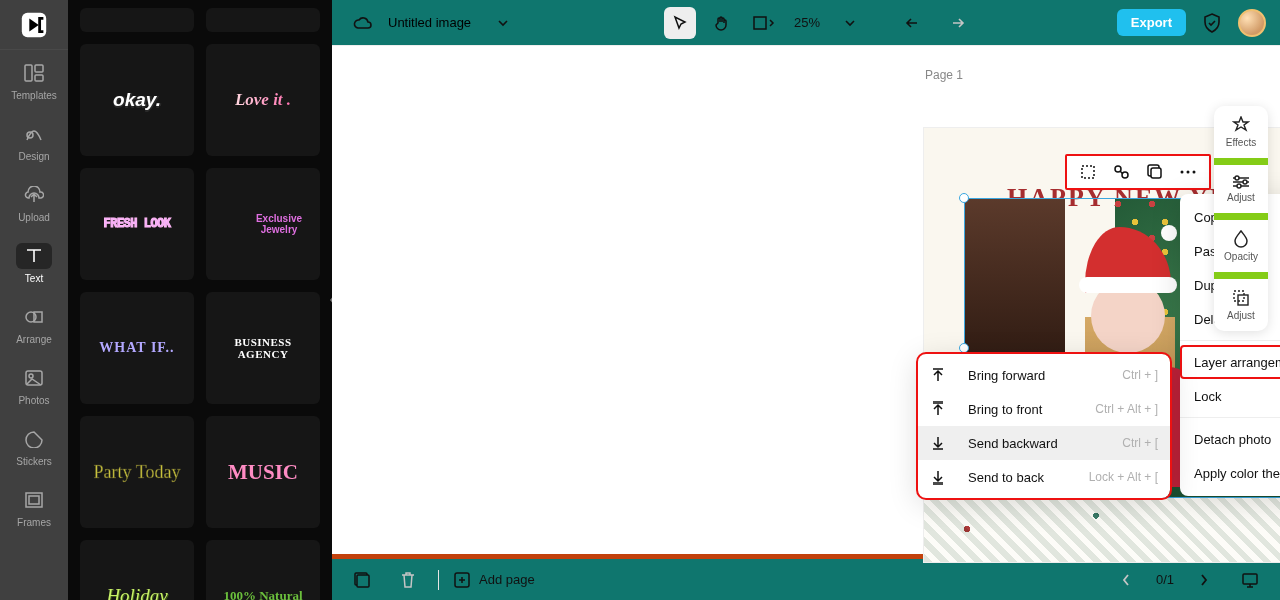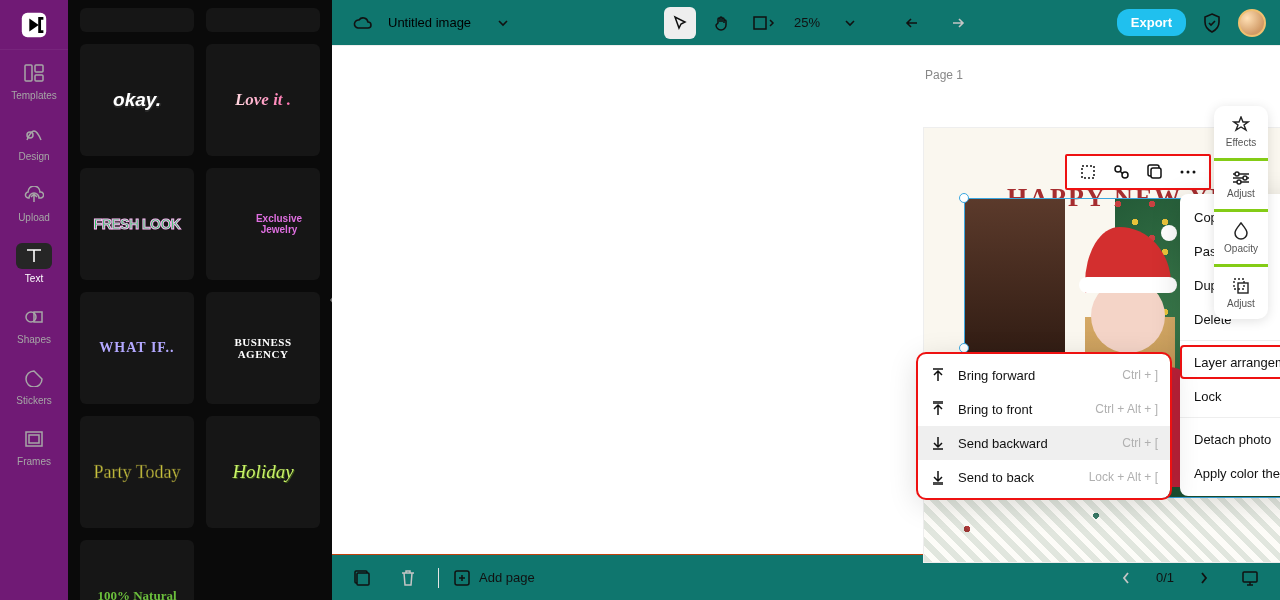--- a/index.html
+++ b/index.html
@@ -1,50 +1,50 @@
 <!DOCTYPE html>
 <html><head>
   <meta charset="utf-8">
   <style>
     * { margin: 0; padding: 0; box-sizing: border-box; font-family: -apple-system, BlinkMacSystemFont, "Segoe UI", sans-serif; }
     body { display: flex; width: 1280px; height: 600px; background: #fff; overflow: hidden; }
-    .sidebar-rail { width: 68px; background: #701a75; display: flex; flex-direction: column; }
+    .sidebar-rail { width: 68px; background: #404040; display: flex; flex-direction: column; }
     .app-logo { width: 68px; height: 50px; display: flex; align-items: center; justify-content: center; border-bottom: 1px solid rgba(255,255,255,0.05);}
     .app-logo svg { width: 30px; height: 30px; }
     .rail-item { display: flex; flex-direction: column; align-items: center; justify-content: center; gap: 4px; padding: 10px 0; color: #a6a6a6; cursor: pointer; }
     .rail-item.active { color: #fff; }
     .rail-item .icon-box { width: 36px; height: 26px; display: flex; align-items: center; justify-content: center; border-radius: 6px;}
     .rail-item.active .icon-box { background: #262626; }
     .rail-label { font-size: 10px; }
     .text-panel { width: 264px; background: #0a0a0a; padding: 8px 8px 0 12px; overflow: hidden; }
     .text-grid { display: grid; grid-template-columns: 114px 114px; gap: 12px; }
     .thumb { height: 112px; background: #161616; border-radius: 6px; display: flex; align-items: center; justify-content: center; text-align: center; padding: 4px; overflow: hidden;}
     .thumb.short { height: 24px; }
     .t-okay { font-family: "Arial Black", Arial; font-weight: 900; font-style: italic; color: #fff; font-size: 19px; text-shadow: 0 2px 0 #2a2a2a, 2px 0 0 #2a2a2a; }
     .t-loveit { font-family: Georgia; font-weight: bold; font-style: italic; background: linear-gradient(90deg,#ffd7df,#ff70b0); -webkit-background-clip: text; -webkit-text-fill-color: transparent; font-size: 17px;}
-    .t-fresh { font-family: Liberation Sans, sans-serif; font-weight: 900; color:#22c55e; -webkit-text-stroke:1px #ffb7f6; letter-spacing:-0.5px; font-size:14px;}
+    .t-fresh { font-family: Liberation Mono, monospace; font-weight: 900; color:#f0abfc; -webkit-text-stroke:1px #ffb7f6; letter-spacing:-0.5px; font-size:12px;}
     .t-excl { color:#df6fe0; font-size: 10px; font-weight: 600; margin-left: 32px;}
     .t-what { color:#b3a8ff; font-family:"Arial Black"; font-weight:900; font-size:14px; letter-spacing:1px;}
     .t-biz { color:#fff; font-family:"Arial Black"; font-weight:900; font-size:11px; letter-spacing:0.5px;}
     .t-party { color:#c9c33c; font-family:"Brush Script MT",cursive; font-size:18px; -webkit-text-stroke:0.4px #4a4726;}
     .t-music { color:#ff8cc4; font-family:"Arial Black"; font-weight:900; font-size:21px;}
     .t-holiday { color:#c8f268; font-family:"Brush Script MT",cursive; font-size:19px; font-style:italic; text-shadow:1px 1px 0 #3d5814;}
     .t-natural { color:#6bbf3c; font-family:Georgia; font-weight:bold; font-size:13px;}
     .panel-handle { position:absolute; left:326px; top:285px; width:12px; height:30px; background:#0a0a0a; border-radius:0 6px 6px 0; display:flex; align-items:center; justify-content:center;}
     .main { flex: 1; display: flex; flex-direction: column; background: #0f766e; }
     .topbar { height: 46px; display: flex; align-items: center; padding: 0 14px; gap: 10px; border-bottom: 1px solid #eee; }
     .topbar .spacer { flex: 1; }
     .doc-name { font-size: 13px; color: #000; margin-right: 6px;}
     .icon-btn { width: 32px; height: 32px; display: inline-flex; align-items:center; justify-content:center; border-radius: 6px; color:#111; cursor:pointer; }
     .icon-btn.active { background: #eee; }
     .zoom { font-size: 13px; color:#111; padding:0 4px;}
-    .export-btn { background:#20c0ee; color:#fff; font-size:13px; font-weight:600; padding: 6px 14px; border-radius: 12px; cursor:pointer;}
+    .export-btn { background:#20c0ee; color:#fff; font-size:13px; font-weight:600; padding: 6px 14px; border-radius: 6px; cursor:pointer;}
     .avatar { width:28px; height:28px; border-radius:50%; background: radial-gradient(circle at 30% 30%, #ffe0b5, #d19a66 70%); border:2px solid #f0c070;}
     .right-rail { position:absolute; right:12px; top:60px; width:54px; background:#fff; border-radius:10px; box-shadow:0 2px 12px rgba(0,0,0,0.12); display:flex; flex-direction:column;}
-    .rr-item { display:flex; flex-direction:column; align-items:center; gap:3px; padding:10px 0; color:#222; cursor:pointer; border-bottom:3px solid #84cc16;}
+    .rr-item { display:flex; flex-direction:column; align-items:center; gap:3px; padding:10px 0; color:#222; cursor:pointer; border-bottom:7px solid #84cc16;}
     .rr-item:last-child{border-bottom:none;}
     .rr-label { font-size:10px; color:#555;}
     .canvas-area { flex:1; background:#fff; position:relative; display:flex; justify-content:center; }
     .page-label { position:absolute; top:22px; left:593px; font-size:12px; color:#888;}
     .canvas-page { position:absolute; top:82px; left:592px; width:430px; height:434px; background:#faf7ef; box-shadow:0 0 0 1px #eee;}
     .pattern { position:absolute; bottom:0; left:0; right:0; height:66px; background: repeating-linear-gradient(45deg,#e1e6de 0 6px,#fdfcf8 6px 12px), radial-gradient(circle at 10% 50%,#b13d3d 0 3px,transparent 3px), radial-gradient(circle at 40% 30%,#3a7b6a 0 3px,transparent 3px); background-blend-mode:multiply;}
     .page-title-text { position:absolute; top:55px; left:0; right:0; text-align:center; font-family:"Times New Roman",serif; font-weight:bold; font-size:26px; color:#a62d2f; letter-spacing:2px;}
     .selected-box { position:absolute; top:152px; left:632px; width:352px; height:300px; border:1px solid #3aa7e0;}
     .sel-handle { width:10px; height:10px; background:#fff; border:1px solid #3aa7e0; border-radius:50%; position:absolute;}
     .sel-handle.tl{top:-6px;left:-6px;} .sel-handle.mid{top:50%;left:-6px;margin-top:-5px;}
@@ -60,24 +60,24 @@
     .head{width:74px;height:74px;background:#f4d4c7;border-radius:50%;position:absolute;top:52px;left:46px;}
     .hair{position:absolute;top:90px;left:40px;width:90px;height:130px;background:linear-gradient(180deg,#d5a965,#b0864a);border-radius:0 0 30px 30px;}
     .body-s{position:absolute;top:140px;left:28px;width:120px;height:120px;background:#c5233b;border-radius:24px 24px 0 0;}
     .floating-tools { position:absolute; top:108px; left:733px; width:146px; height:36px; border:2.5px solid #e11; background:#fff; border-radius:2px; display:flex; align-items:center; justify-content:space-around; padding:0 4px;}
     .ft-ic{width:22px;height:22px;display:flex;align-items:center;justify-content:center;color:#111;}
     .context-menu { position:absolute; top:148px; left:848px; width:240px; background:#fff; border-radius:8px; box-shadow:0 6px 30px rgba(0,0,0,0.15); padding:6px 0;}
     .cm-row{display:flex; align-items:center; height:34px; padding:0 14px; font-size:13px; color:#111; cursor:pointer;}
     .cm-row.highlight{ outline:2.5px solid #e11; outline-offset:-2px; border-radius:4px;}
     .cm-sep{height:1px;background:#eee;margin:4px 0;}
     .submenu { position:absolute; top:308px; left:586px; width:252px; background:#fff; border-radius:8px; box-shadow:0 6px 30px rgba(0,0,0,0.15); padding:4px 0; outline:2.5px solid #e11;}
-    .sm-row{display:flex;align-items:center;height:34px;padding:0 12px;font-size:13px;color:#111;cursor:pointer;gap:12px;}
+    .sm-row{display:flex;align-items:center;height:34px;padding:0 12px;font-size:13px;color:#111;cursor:pointer;gap:22px;}
     .sm-row.hover{background:#efefef;}
     .sm-row .sc{margin-left:auto;color:#b0b0b0;font-size:12px;}
-    .bottombar { height:46px; border-top:1px solid #c2410c; display:flex; align-items:center; padding:0 14px; gap:14px;}
+    .bottombar { height:46px; border-top:5px solid #c2410c; display:flex; align-items:center; padding:0 14px; gap:14px;}
     .bottombar .divider{width:1px;height:20px;background:#e5e5e5;}
     .bottombar .spacer{flex:1;}
     .addpage{display:flex;align-items:center;gap:8px;font-size:13px;color:#111;cursor:pointer;}
     .page-count{font-size:13px;color:#111;}
     .disabled{color:#c5c5c5!important;}
   </style>
 </head>
 <body>
 
 <div class="sidebar-rail">
@@ -124,21 +124,31 @@
       </span>
       <span class="rail-label">Text</span>
     </div>
   <div class="rail-item">
       <span class="icon-box">
         <svg width="20" height="18" viewBox="0 0 20 18" fill="none" stroke="#a6a6a6" stroke-width="1.5">
           <circle cx="7" cy="9" r="5"></circle>
           <rect x="10" y="4" width="8" height="10"></rect>
         </svg>
       </span>
-      <span class="rail-label">Shapes</span>
+      <span class="rail-label">Arrange</span>
+    </div>
+  <div class="rail-item">
+      <span class="icon-box">
+        <svg width="20" height="18" viewBox="0 0 20 18" fill="none" stroke="#a6a6a6" stroke-width="1.5">
+          <rect x="2" y="2" width="16" height="14" rx="2"></rect>
+          <circle cx="7" cy="7" r="2"></circle>
+          <path d="M3 15l5-5 9 6"></path>
+        </svg>
+      </span>
+      <span class="rail-label">Photos</span>
     </div>
   <div class="rail-item">
       <span class="icon-box">
         <svg width="20" height="18" viewBox="0 0 20 18" fill="none" stroke="#a6a6a6" stroke-width="1.5">
           <path d="M10 2a8 8 0 1 0 8 8l-8-8z"></path>
         </svg>
       </span>
       <span class="rail-label">Stickers</span>
     </div>
   <div class="rail-item">
@@ -169,20 +179,23 @@
         <span class="t-excl">Exclusive Jewelry</span>
       </div>
     <div class="thumb">
         <span class="t-what">WHAT IF..</span>
       </div>
     <div class="thumb">
         <span class="t-biz">BUSINESS AGENCY</span>
       </div>
     <div class="thumb">
         <span class="t-party">Party Today</span>
+      </div>
+    <div class="thumb">
+        <span class="t-music">MUSIC</span>
       </div>
     <div class="thumb">
         <span class="t-holiday">Holiday</span>
       </div>
     <div class="thumb">
         <span class="t-natural">100% Natural</span>
       </div>
   </div>
 </div>
 <div class="panel-handle">

